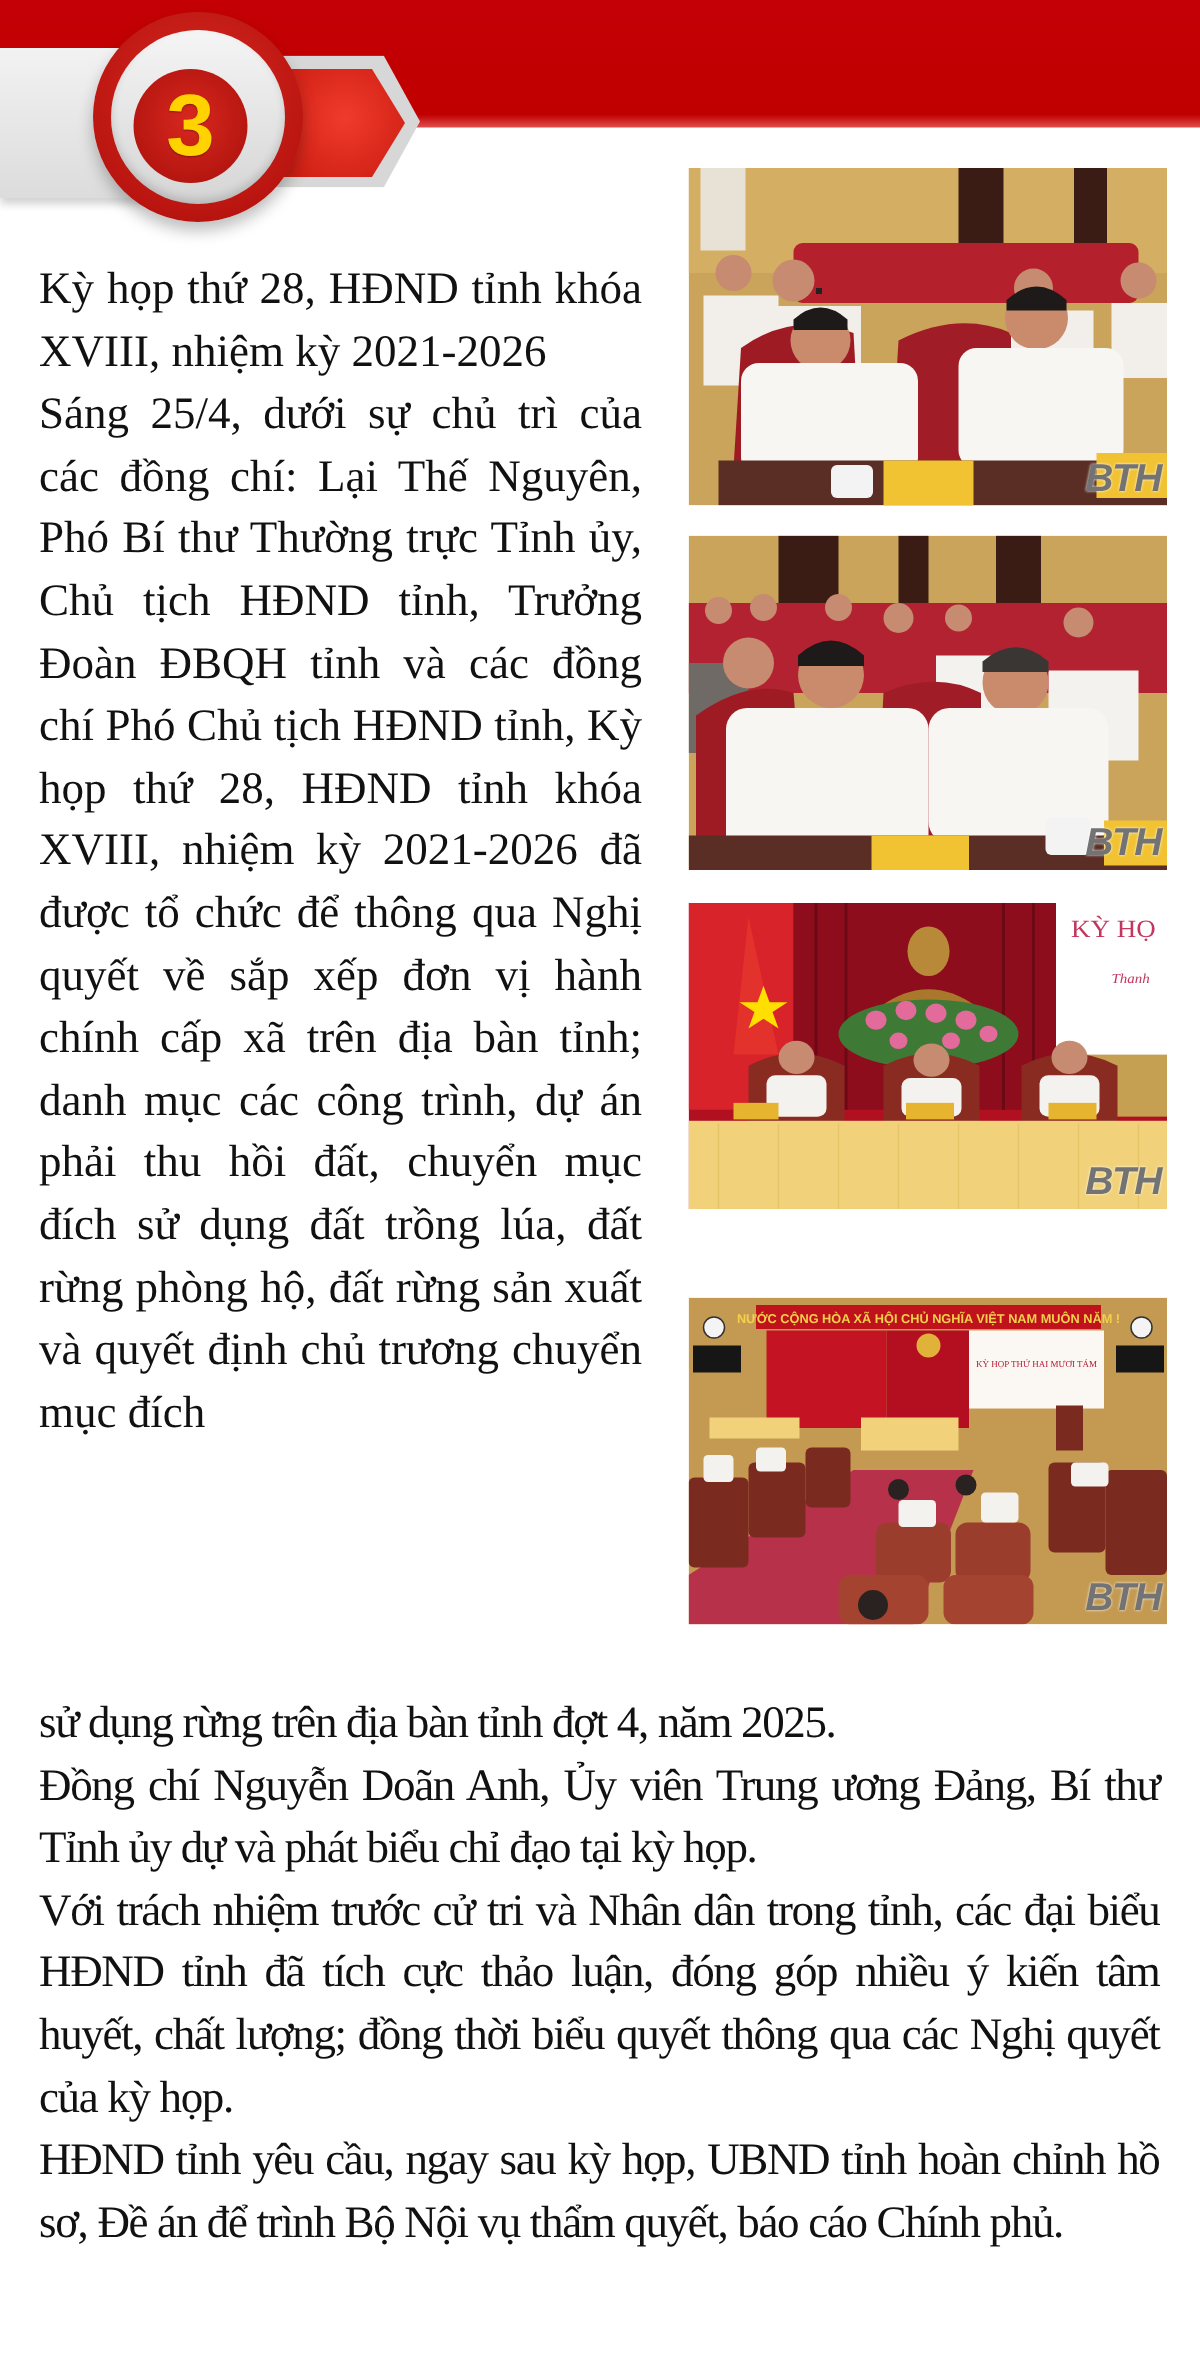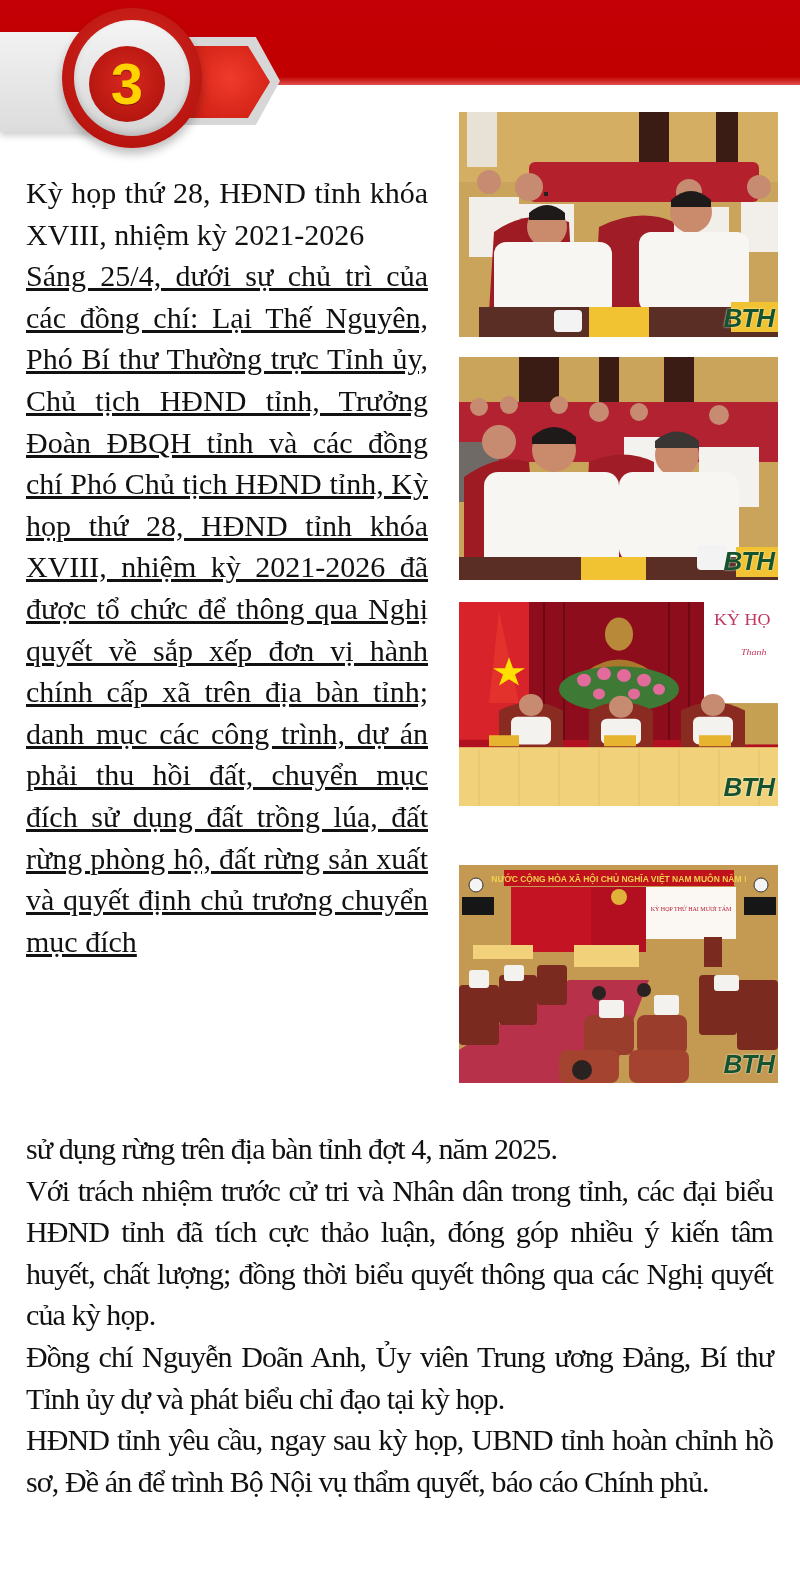--- a/index.html
+++ b/index.html
@@ -46,38 +46,38 @@
       font-family: "Liberation Sans", "DejaVu Sans", sans-serif; font-weight: 700;
       font-size: 58px; color: #ffd200; line-height: 1;
       text-shadow: 0 1px 1px rgba(0,0,0,.35);
     }
     
     .col-text {
       position: absolute; left: 26px; top: 172px; width: 402px;
       text-align: justify; font-size: 30px; line-height: 41.6px;
     }
     .col-text .title { font-weight: 400; margin: 0; }
-    .col-text p { margin: 0; text-decoration: underline; }
+    .col-text p { margin: 0; }
     .full-text {
       position: absolute; left: 26px; top: 1128px; width: 747px;
       text-align: justify; font-size: 30px; line-height: 41.6px;
       font-stretch: condensed; letter-spacing: -0.9px;
     }
     .full-text p { margin: 0; }
     
     .photo { position: absolute; left: 459px; width: 319px; overflow: hidden; }
     .photo svg { display: block; width: 100%; height: 100%; }
     .p1 { top: 112px; height: 225px; }
     .p2 { top: 357px; height: 223px; }
     .p3 { top: 602px; height: 204px; }
     .p4 { top: 865px; height: 218px; }
     .watermark {
       position: absolute; right: 4px; bottom: 6px;
       font-family: "Liberation Sans", "DejaVu Sans", sans-serif; font-weight: 700; font-style: italic;
-      font-size: 26px; color: #14532d; letter-spacing: -1px; line-height: 1;
+      font-size: 26px; color: #737373; letter-spacing: -1px; line-height: 1;
       text-shadow: 0 0 2px #fff;
     }
   </style>
 </head>
 <body>
 
 <div class="banner">
   <div class="red-bar"></div>
   <div class="silver-band"></div>
   <div class="arrow-outer"></div>
@@ -262,16 +262,16 @@
         <circle cx="140" cy="128" r="7"></circle>
         <circle cx="185" cy="125" r="7"></circle>
         <circle cx="123" cy="205" r="10"></circle>
       </g>
   </svg>
   <span class="watermark">BTH</span>
 </div>
 
 <div class="full-text">
   <p style="text-align:left;">sử dụng rừng trên địa bàn tỉnh đợt 4, năm 2025.</p>
+  <p>Đồng chí Nguyễn Doãn Anh, Ủy viên Trung ương Đảng, Bí thư Tỉnh ủy dự và phát biểu chỉ đạo tại kỳ họp.</p>
   <p>Với trách nhiệm trước cử tri và Nhân dân trong tỉnh, các đại biểu HĐND tỉnh đã tích cực thảo luận, đóng góp nhiều ý kiến tâm huyết, chất lượng; đồng thời biểu quyết thông qua các Nghị quyết của kỳ họp.</p>
-  <p>Đồng chí Nguyễn Doãn Anh, Ủy viên Trung ương Đảng, Bí thư Tỉnh ủy dự và phát biểu chỉ đạo tại kỳ họp.</p>
   <p>HĐND tỉnh yêu cầu, ngay sau kỳ họp, UBND tỉnh hoàn chỉnh hồ sơ, Đề án để trình Bộ Nội vụ thẩm quyết, báo cáo Chính phủ.</p>
 </div>
 
 </body></html>

